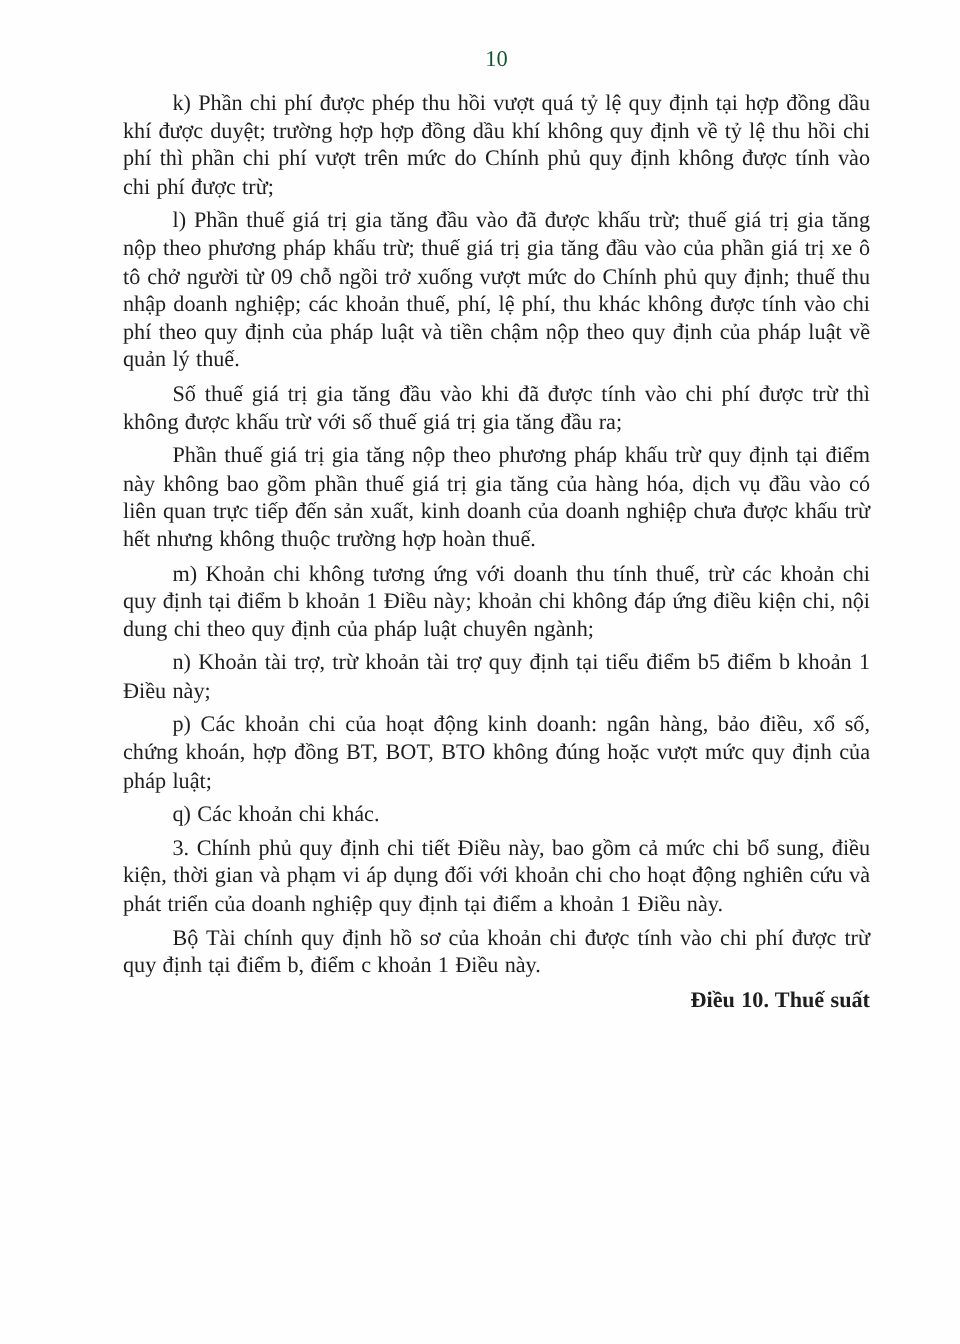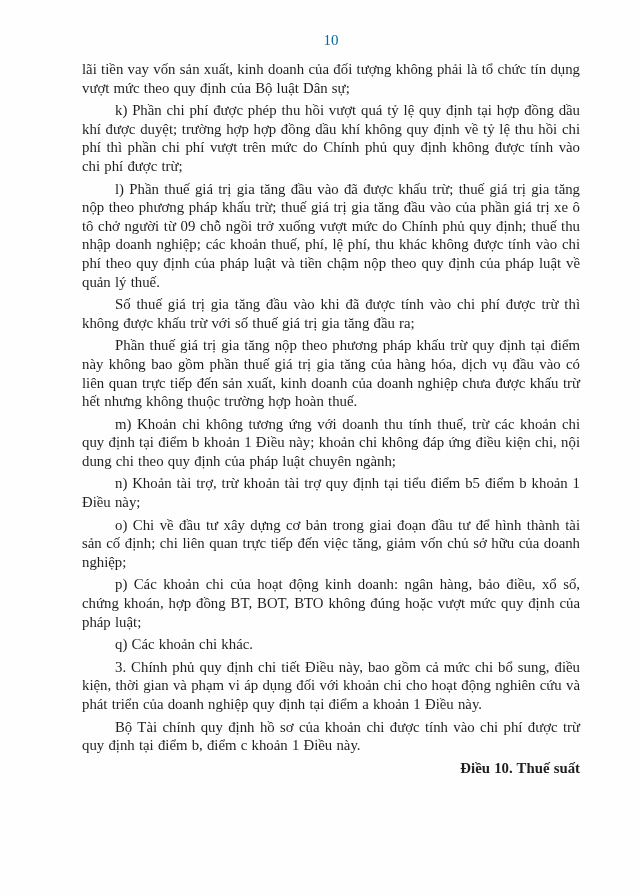--- a/index.html
+++ b/index.html
@@ -16,21 +16,21 @@
     color: #1e1e1e;
     font-family: "Liberation Serif", "DejaVu Serif", serif;
     padding: 32px 60px 0 82px;
     overflow: hidden;
   }
   .page-number {
     text-align: center;
     font-size: 15px;
     line-height: 16px;
     margin: 0 0 12px 0;
-    color: #0369a1;
+    color: #14532d;
   }
   p.para {
     margin: 0 0 4px 0;
     font-size: 14.8px;
     line-height: 18.6px;
     text-align: justify;
     text-indent: 33px;
     color: #1e1e1e;
     word-spacing: 0.5px;
   }
@@ -44,35 +44,33 @@
     margin-bottom: 5px;
   }
 </style>
 </head>
 <body>
 
 <div class="page">
   <div class="page-number">10</div>
 
   <div>
-    <p class="para no-indent">lãi tiền vay vốn sản xuất, kinh doanh của đối tượng không phải là tổ chức tín dụng vượt mức theo quy định của Bộ luật Dân sự;</p>
 
     <p class="para">k) Phần chi phí được phép thu hồi vượt quá tỷ lệ quy định tại hợp đồng dầu khí được duyệt; trường hợp hợp đồng dầu khí không quy định về tỷ lệ thu hồi chi phí thì phần chi phí vượt trên mức do Chính phủ quy định không được tính vào chi phí được trừ;</p>
 
     <p class="para">l) Phần thuế giá trị gia tăng đầu vào đã được khấu trừ; thuế giá trị gia tăng nộp theo phương pháp khấu trừ; thuế giá trị gia tăng đầu vào của phần giá trị xe ô tô chở người từ 09 chỗ ngồi trở xuống vượt mức do Chính phủ quy định; thuế thu nhập doanh nghiệp; các khoản thuế, phí, lệ phí, thu khác không được tính vào chi phí theo quy định của pháp luật và tiền chậm nộp theo quy định của pháp luật về quản lý thuế.</p>
 
     <p class="para">Số thuế giá trị gia tăng đầu vào khi đã được tính vào chi phí được trừ thì không được khấu trừ với số thuế giá trị gia tăng đầu ra;</p>
 
     <p class="para">Phần thuế giá trị gia tăng nộp theo phương pháp khấu trừ quy định tại điểm này không bao gồm phần thuế giá trị gia tăng của hàng hóa, dịch vụ đầu vào có liên quan trực tiếp đến sản xuất, kinh doanh của doanh nghiệp chưa được khấu trừ hết nhưng không thuộc trường hợp hoàn thuế.</p>
 
     <p class="para">m) Khoản chi không tương ứng với doanh thu tính thuế, trừ các khoản chi quy định tại điểm b khoản 1 Điều này; khoản chi không đáp ứng điều kiện chi, nội dung chi theo quy định của pháp luật chuyên ngành;</p>
 
     <p class="para">n) Khoản tài trợ, trừ khoản tài trợ quy định tại tiểu điểm b5 điểm b khoản 1 Điều này;</p>
 
-    <p class="para">o) Chi về đầu tư xây dựng cơ bản trong giai đoạn đầu tư để hình thành tài sản cố định; chi liên quan trực tiếp đến việc tăng, giảm vốn chủ sở hữu của doanh nghiệp;</p>
 
     <p class="para">p) Các khoản chi của hoạt động kinh doanh: ngân hàng, bảo điều, xổ số, chứng khoán, hợp đồng BT, BOT, BTO không đúng hoặc vượt mức quy định của pháp luật;</p>
 
     <p class="para">q) Các khoản chi khác.</p>
 
     <p class="para">3. Chính phủ quy định chi tiết Điều này, bao gồm cả mức chi bổ sung, điều kiện, thời gian và phạm vi áp dụng đối với khoản chi cho hoạt động nghiên cứu và phát triển của doanh nghiệp quy định tại điểm a khoản 1 Điều này.</p>
 
     <p class="para">Bộ Tài chính quy định hồ sơ của khoản chi được tính vào chi phí được trừ quy định tại điểm b, điểm c khoản 1 Điều này.</p>
 
     <p class="para heading">Điều 10. Thuế suất</p>

